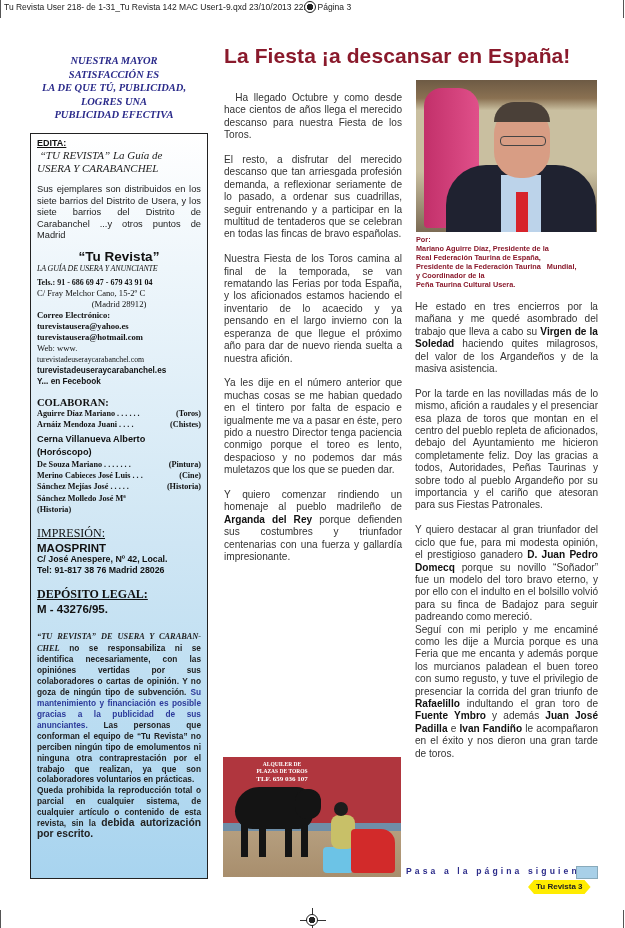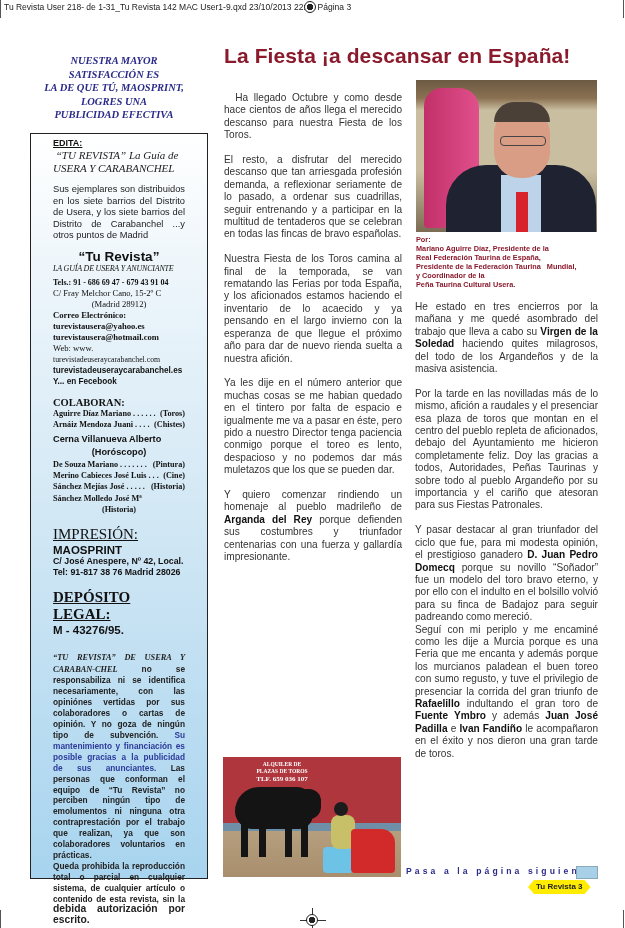--- a/index.html
+++ b/index.html
@@ -5,36 +5,36 @@
   html, body { margin: 0; padding: 0; }
   body { width: 625px; height: 928px; background: #ffffff; position: relative; overflow: hidden; font-family: "Liberation Sans", sans-serif; color: #222; }
   .slug { position: absolute; left: 4px; top: 2px; font-size: 8.5px; color: #222; white-space: nowrap; }
   .crop-mark { position: absolute; background: #555; }
   .reg-mark { position: absolute; width: 12px; height: 12px; border-radius: 50%; border: 1.5px solid #222; background: radial-gradient(circle, #222 0 3px, #fff 3px); box-sizing: border-box; }
   .reg-line-h { position: absolute; height: 1px; background: #333; }
   .reg-line-v { position: absolute; width: 1px; background: #333; }
 
   
   .slogan { position: absolute; left: 28px; top: 54px; width: 172px; text-align: center; font-family: "Liberation Serif", serif; font-style: italic; font-weight: bold; color: #2a2a8a; font-size: 10.5px; line-height: 13.6px; }
-  .sidebox { position: absolute; left: 30px; top: 133px; width: 178px; height: 746px; border: 1.5px solid #222; box-sizing: border-box; background: linear-gradient(to bottom, #ffffff 0%, #eef6fb 18%, #cfe6f4 55%, #a8d4ef 100%); padding: 4px 22px; }
+  .sidebox { position: absolute; left: 30px; top: 133px; width: 178px; height: 746px; border: 1.5px solid #222; box-sizing: border-box; background: linear-gradient(to bottom, #ffffff 0%, #eef6fb 18%, #cfe6f4 55%, #a8d4ef 100%); padding: 4px 6px; }
   .sb-label { font-family: "Liberation Sans", sans-serif; font-weight: bold; font-size: 9px; text-decoration: underline; color: #111; }
   .sb-edita-title { font-family: "Liberation Serif", serif; font-style: italic; font-weight: normal; font-size: 11px; line-height: 13px; color: #222; margin-top: 1px; }
   .sb-dist { font-size: 9.3px; line-height: 11.6px; color: #222; margin-top: 9px; text-align: justify; }
   .sb-brand { text-align: center; font-family: "Liberation Sans", sans-serif; font-weight: bold; font-size: 13.5px; margin-top: 8px; line-height: 14px; color: #111; }
   .sb-brand-sub { font-family: "Liberation Serif", serif; font-style: italic; font-size: 8px; text-align: left; color: #111; letter-spacing: -0.2px; }
   .sb-contact { font-family: "Liberation Serif", serif; font-size: 8.6px; line-height: 11px; color: #111; margin-top: 4px; }
   .sb-contact .b { font-weight: bold; }
   .sb-contact .c { text-align: center; }
   .sb-contact .sans-b { font-family: "Liberation Sans", sans-serif; font-weight: bold; font-size: 8.2px; }
   .sb-contact .small { font-size: 7.8px; }
   .sb-h { font-family: "Liberation Serif", serif; font-weight: bold; font-size: 10.5px; margin-top: 10px; color: #111; }
   .collab { font-family: "Liberation Serif", serif; font-weight: bold; font-size: 8.2px; line-height: 11.4px; color: #111; display: flex; justify-content: space-between; white-space: nowrap; }
   .collab.sans { font-family: "Liberation Sans", sans-serif; font-size: 9.2px; }
-  .collab.right { justify-content: center; }
-  .sb-h-ul { font-family: "Liberation Serif", serif; font-size: 15px; text-decoration: underline; margin-top: 10px; color: #111; }
+  .collab.right { justify-content: flex-start; }
+  .sb-h-ul { font-family: "Liberation Serif", serif; font-size: 12px; text-decoration: underline; margin-top: 10px; color: #111; }
   .sb-h-ul.b { font-weight: bold; }
   .sb-big { font-weight: bold; font-size: 11.5px; margin-top: 1px; color: #111; }
   .sb-addr { font-weight: bold; font-size: 8.8px; line-height: 11.5px; color: #111; }
   .sb-disc { font-size: 8.3px; line-height: 10.9px; font-weight: bold; color: #222; margin-top: 16px; text-align: justify; }
   .sb-disc .serif { font-family: "Liberation Serif", serif; font-style: italic; }
   .sb-disc .blue { color: #2c3a9a; }
   .sb-disc .big { font-size: 10.3px; }
 
   
   .headline { position: absolute; left: 224px; top: 44px; font-family: "Liberation Sans", sans-serif; font-weight: bold; font-size: 21px; color: #8a1a2c; white-space: nowrap; letter-spacing: 0.1px; }
@@ -74,21 +74,21 @@
 <div class="crop-mark" style="left:0;top:910px;width:1px;height:18px;"></div>
 <div class="crop-mark" style="left:623px;top:910px;width:1px;height:18px;"></div>
 <div class="reg-mark" style="left:304px;top:1px;"></div>
 <div class="reg-line-h" style="left:300px;top:920px;width:26px;"></div>
 <div class="reg-line-v" style="left:312px;top:908px;height:20px;"></div>
 <div class="reg-mark" style="left:306px;top:914px;"></div>
 
 <div class="slogan">
   <div>NUESTRA MAYOR</div>
   <div>SATISFACCIÓN ES</div>
-  <div>LA DE QUE TÚ, MAOSPRINT,</div>
+  <div>LA DE QUE TÚ, PUBLICIDAD,</div>
   <div>LOGRES UNA</div>
   <div>PUBLICIDAD EFECTIVA</div>
 </div>
 
 <div class="sidebox">
   <div class="sb-label">EDITA:</div>
   <div class="sb-edita-title">
     &nbsp;<span>“TU REVISTA”</span><span> La Guía de</span><br>
     <span>USERA Y CARABANCHEL</span>
   </div>
@@ -176,23 +176,23 @@
 <div class="caption">
   <div>Por:</div>
   <div>Mariano Aguirre Díaz, Presidente de la</div>
   <div>Real Federación Taurina de España,</div>
   <div style="white-space:pre;">Presidente de la Federación Taurina   Mundial,</div>
   <div>y Coordinador de la</div>
   <div>Peña Taurina Cultural Usera.</div>
 </div>
 
 <div class="col col-right">
-  <p><span>He estado en tres encierros por la mañana y me quedé asombrado del trabajo que lleva a cabo su </span><b>Virgen de la Soledad</b><span> haciendo quites milagrosos, del todo de los Argandeños y de la masiva asistencia.</span></p>
+  <p><span>He estado en tres encierros por la mañana y me quedé asombrado del trabajo que lleva a cabo su </span><b>Virgen de la Soledad</b><span> haciendo quites milagrosos, del valor de los Argandeños y de la masiva asistencia.</span></p>
   <p>Por la tarde en las novilladas más de lo mismo, afición a raudales y el presenciar esa plaza de toros que montan en el centro del pueblo repleta  de aficionados, debajo del Ayuntamiento me hicieron completamente feliz. Doy las gracias a todos, Autoridades, Peñas Taurinas y sobre todo al pueblo Argandeño por su importancia y el cariño que atesoran para sus Fiestas Patronales.</p>
-  <p style="margin-bottom:0;"><span>Y pasar destacar al gran triunfador del ciclo que fue, para mi modesta opinión, el prestigioso ganadero </span><b>D. Juan Pedro Domecq</b><span> porque su novillo “Soñador” fue un modelo del toro bravo eterno, y por ello con el indulto en el bolsillo volvió para su finca de Badajoz para seguir padreando como mereció.</span></p>
+  <p style="margin-bottom:0;"><span>Y quiero destacar al gran triunfador del ciclo que fue, para mi modesta opinión, el prestigioso ganadero </span><b>D. Juan Pedro Domecq</b><span> porque su novillo “Soñador” fue un modelo del toro bravo eterno, y por ello con el indulto en el bolsillo volvió para su finca de Badajoz para seguir padreando como mereció.</span></p>
   <p><span>Seguí con mi periplo y me encaminé como les dije a Murcia porque es una Feria que me encanta y además porque los murcianos paladean el buen toreo con sumo regusto, y tuve el privilegio de presenciar la corrida del gran triunfo de </span><b>Rafaelillo</b><span> indultando el gran toro de </span><b>Fuente Ymbro</b><span> y además </span><b>Juan José Padilla</b><span> e </span><b>Ivan Fandiño</b><span> le acompañaron en el éxito y nos dieron una gran tarde de toros.</span></p>
 </div>
 
 <div class="photo2">
   <div class="sign">
     <div>ALQUILER DE</div>
     <div>PLAZAS DE TOROS</div>
     <div style="font-size:7px;margin-top:2px;">TLF. 659 036 107</div>
   </div>
   <div class="bull"></div>

